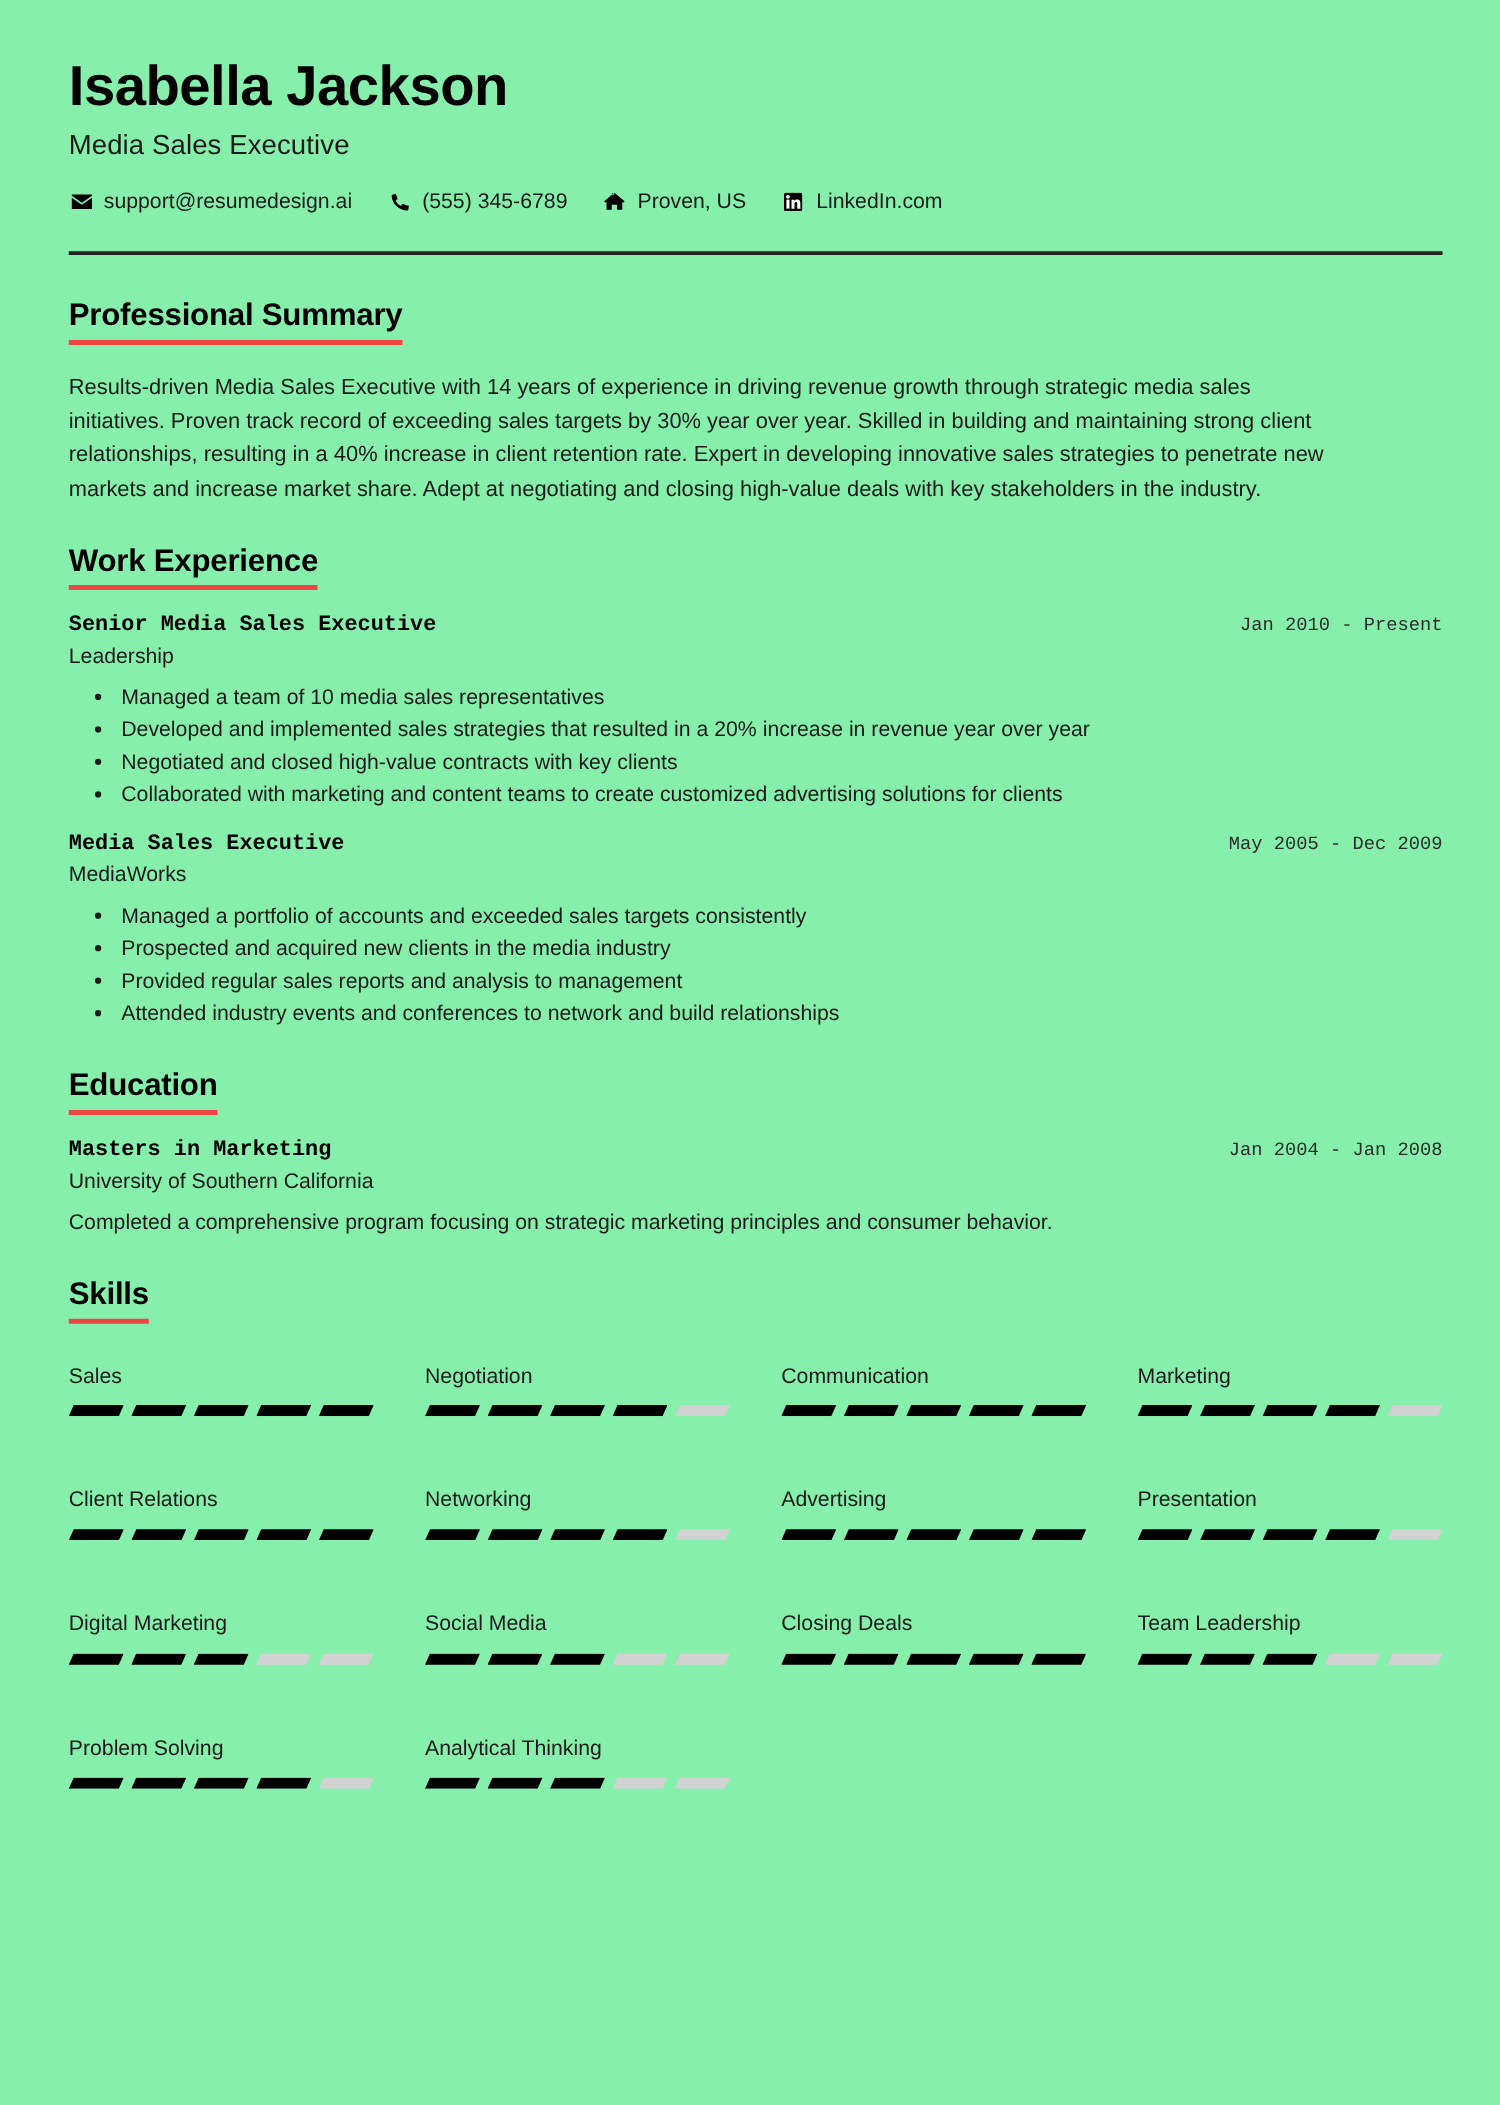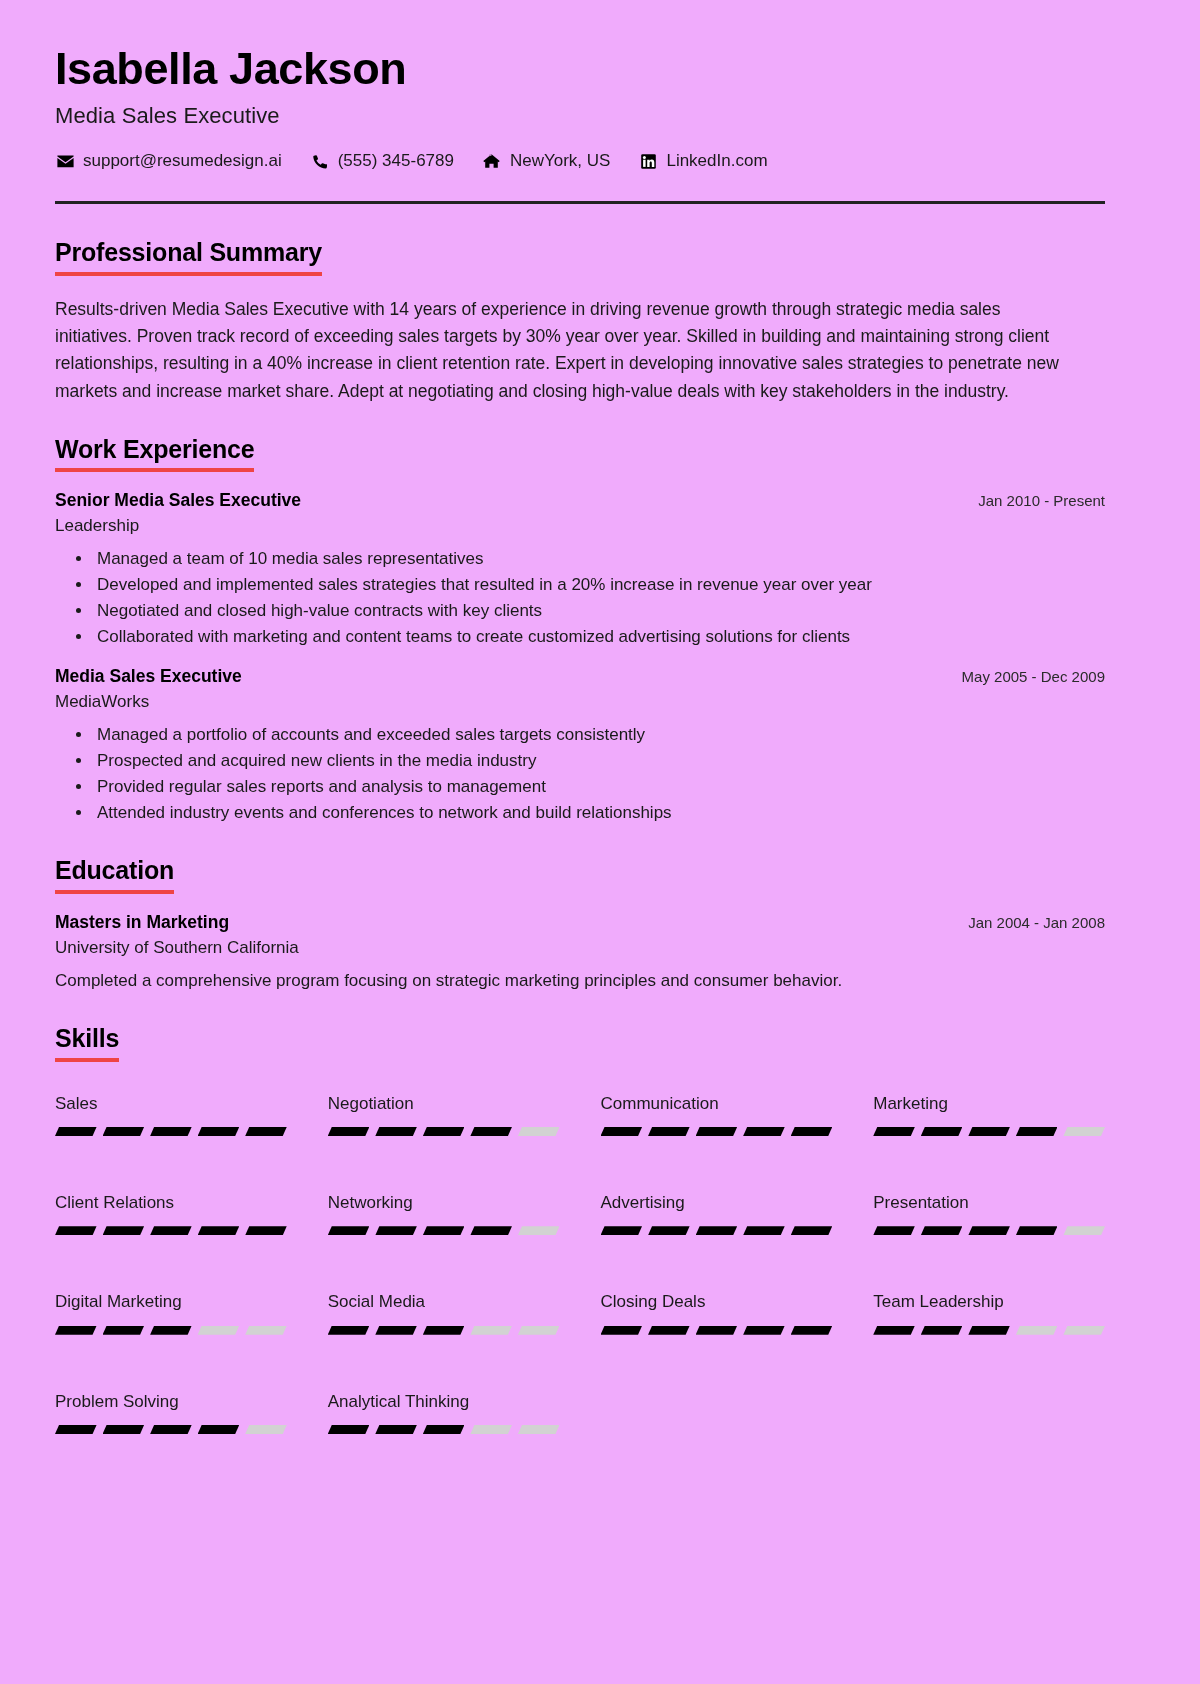--- a/index.html
+++ b/index.html
@@ -11,22 +11,22 @@
 
   body {
     font-family: "Liberation Sans", "DejaVu Sans", sans-serif;
     color: #1a1a1a;
     -webkit-font-smoothing: antialiased;
   }
 
   .page {
     width: 1200px;
     min-height: 1684px;
-    background: #f0abfc;
-    padding: 44px 95px 0 55px;
+    background: #86efac;
+    padding: 44px 46px 0 55px;
     position: relative;
   }
 
   
   .hdr-name {
     font-size: 45px;
     font-weight: bold;
     letter-spacing: -0.4px;
     line-height: 1.12;
     color: #000;
@@ -99,20 +99,21 @@
   
   .entries { margin-top: 18px; }
   .entry { margin-top: 16px; }
   .entry:first-child { margin-top: 14px; }
 
   .entry-head {
     display: flex;
     align-items: baseline;
     justify-content: space-between;
     gap: 20px;
+    font-family: Liberation Mono, monospace;
   }
   .entry-title {
     font-size: 17.5px;
     font-weight: bold;
     color: #000;
   }
   .entry-date {
     font-size: 15px;
     color: #2b2b2b;
     white-space: nowrap;
@@ -197,21 +198,21 @@
             </svg>
           </span>
           <span>(555) 345-6789</span>
         </div>
         <div class="contact-item">
           <span class="ic">
             <svg width="17" height="15" viewBox="0 0 17 15">
               <path fill="currentColor" d="M8.5 0.2L0.3 6.9l1 1.25L2.2 7.4v6.4h4.2V9.8h4.2v4h4.2V7.4l.9.75 1-1.25zM6.6 2.2V0.7h2.1v0.6z"></path>
             </svg>
           </span>
-          <span>NewYork, US</span>
+          <span>Proven, US</span>
         </div>
         <div class="contact-item">
           <span class="ic">
             <svg width="15" height="15" viewBox="0 0 15 15">
               <rect x="0.2" y="0.2" width="14.6" height="14.6" rx="1.3" fill="currentColor"></rect>
               <rect x="2.1" y="5.7" width="2.5" height="7.2" fill="#fff"></rect>
               <circle cx="3.35" cy="3.4" r="1.5" fill="#fff"></circle>
               <path fill="#fff" d="M6.2 5.7h2.4v1a2.6 2.6 0 012.3-1.2c1.7 0 2.4 1.1 2.4 3v4.4h-2.5V9c0-.9-.3-1.5-1.1-1.5-.7 0-1.1.5-1.1 1.5v3.9H6.2z"></path>
             </svg>
           </span>

